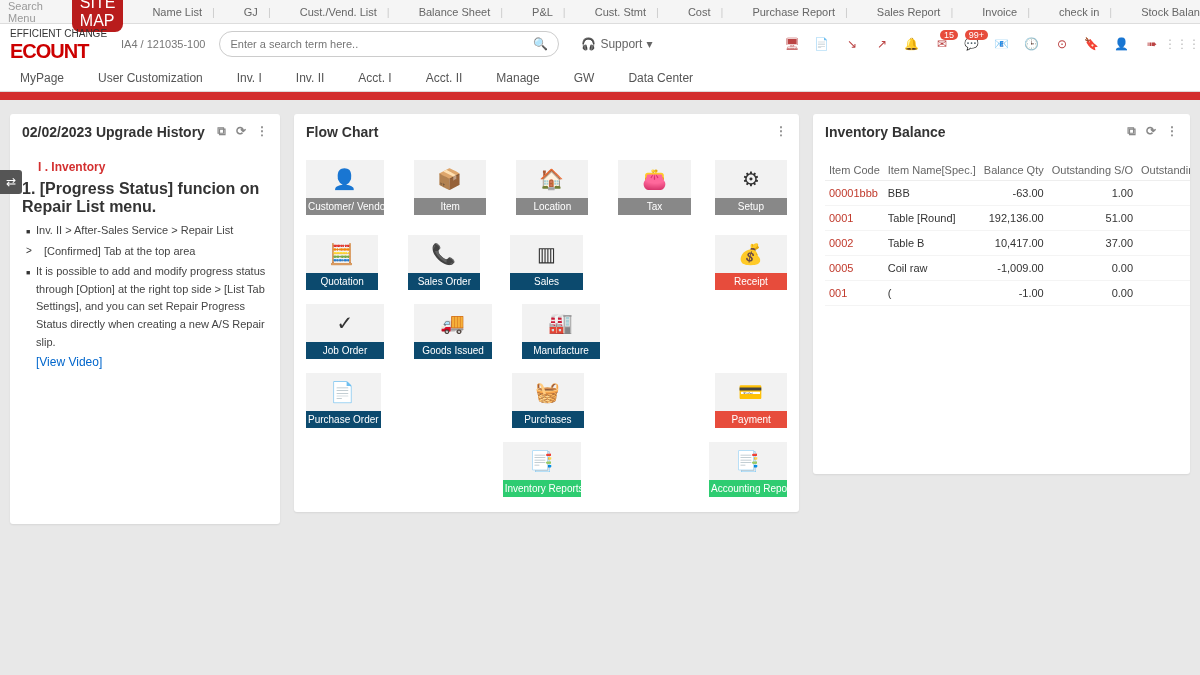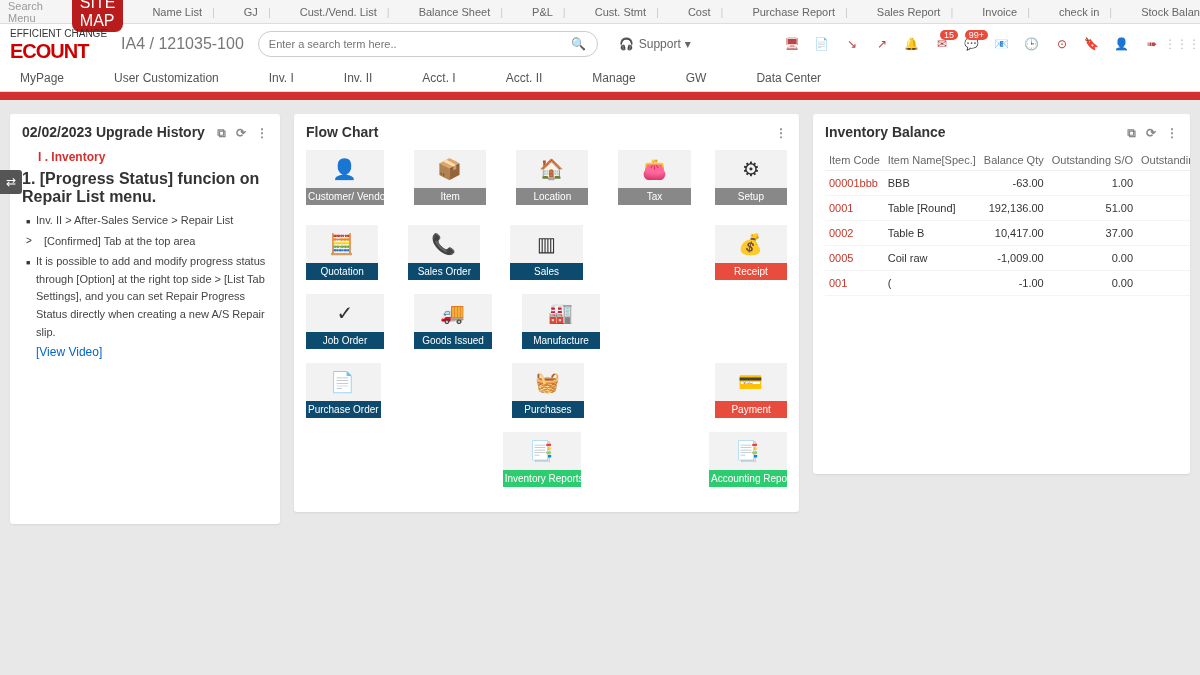--- a/index.html
+++ b/index.html
@@ -4,35 +4,35 @@
 <style>
 *{box-sizing:border-box;margin:0;padding:0;font-family:Arial,sans-serif}
 body{background:#e8e8e8;font-size:12px;color:#333;width:1200px;height:675px;overflow:hidden}
 .topbar{background:#f5f5f5;height:24px;display:flex;align-items:center;padding:0 8px;gap:29px;border-bottom:1px solid #ddd}
 .topbar .searchmenu{color:#999;font-size:11px}
 .sitemap{background:#b91c1c;color:#fff;padding:2px 8px;border-radius:8px;font-size:16px}
 .toplink{color:#666;font-size:11px;cursor:pointer;white-space:nowrap}
 .toplink:not(:last-child)::after{content:"|";margin-left:10px;color:#ccc}
 .headerbar{background:#fff;height:40px;display:flex;align-items:center;padding:0 10px;gap:8px}
 .logo{font-weight:bold;font-size:20px;color:#c00;letter-spacing:-1px}
-.acct{color:#777;font-size:16px;margin-left:6px}
+.acct{color:#777;font-size:11px;margin-left:6px}
 .searchbox{flex:0 0 340px;border:1px solid #ccc;border-radius:14px;height:26px;display:flex;align-items:center;padding:0 10px;margin-left:6px}
 .searchbox input{border:none;outline:none;flex:1;font-size:11px;color:#888}
 .support{color:#666;font-size:12px;margin-left:14px;display:flex;align-items:center;gap:4px}
 .hicons{margin-left:auto;display:flex;gap:14px;align-items:center}
 .hi{width:16px;height:16px;color:#b44;position:relative;display:flex;align-items:center;justify-content:center}
 .badge{position:absolute;top:-6px;right:-8px;background:#e74c3c;color:#fff;border-radius:8px;font-size:9px;padding:0 4px;min-width:14px;text-align:center}
-.navmenu{background:#fff;height:28px;display:flex;align-items:center;gap:50px;padding:0 20px;font-size:12px;color:#555;border-bottom:1px solid #ddd}
+.navmenu{background:#fff;height:28px;display:flex;align-items:center;gap:34px;padding:0 20px;font-size:12px;color:#555;border-bottom:1px solid #ddd}
 .redstrip{background:#d32f2f;height:8px}
 .content{display:flex;gap:14px;padding:14px 10px}
 .panel{background:#fff;border-radius:3px;padding:10px 12px;box-shadow:0 1px 2px rgba(0,0,0,.08)}
 .panel-upgrade{width:270px;height:410px}
 .panel-flow{width:505px;height:398px}
 .panel-inv{flex:1;height:360px;overflow:hidden}
-.ptitle{font-size:14px;font-weight:bold;margin-bottom:10px;display:flex;align-items:flex-end}
+.ptitle{font-size:14px;font-weight:bold;margin-bottom:20px;display:flex;align-items:flex-start}
 .ptitle .pticons{margin-left:auto;display:flex;gap:10px;color:#888;font-size:12px}
 .upgrade .sec{color:#d32f2f;font-weight:bold;font-size:12px;margin:6px 16px}
 .upgrade .sub{font-weight:bold;font-size:16px;margin:6px 0}
 .upgrade ul{list-style:none;padding-left:4px}
 .upgrade li{font-size:11px;line-height:1.6;margin:3px 0;position:relative;padding-left:10px;color:#444}
 .upgrade li::before{content:"■";position:absolute;left:0;font-size:7px;top:4px;color:#333}
 .upgrade li.indent{padding-left:18px}
 .upgrade li.indent::before{content:">";top:0;font-size:10px}
 .vlink{color:#0066cc;cursor:pointer}
 .flow-grid{position:relative;height:360px}

